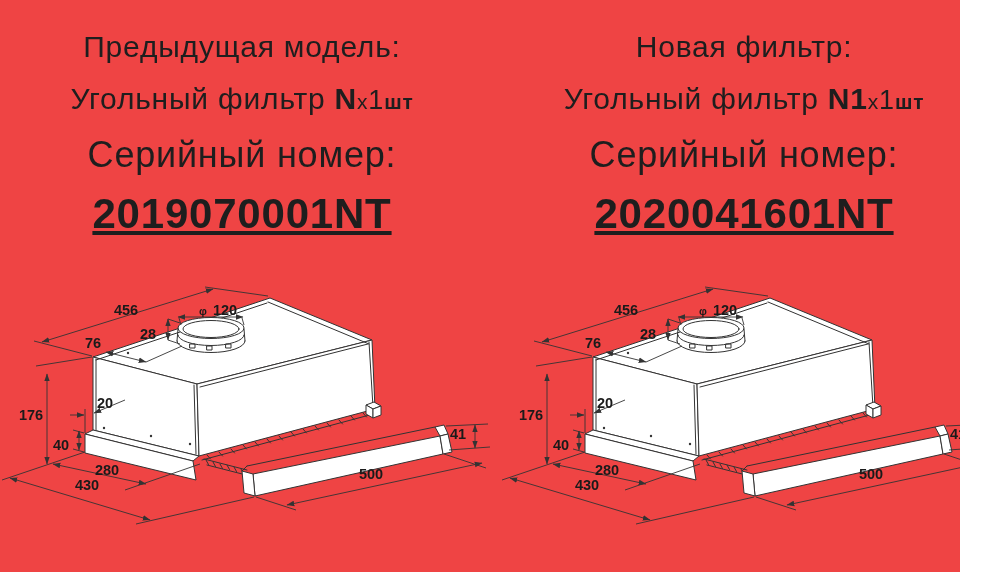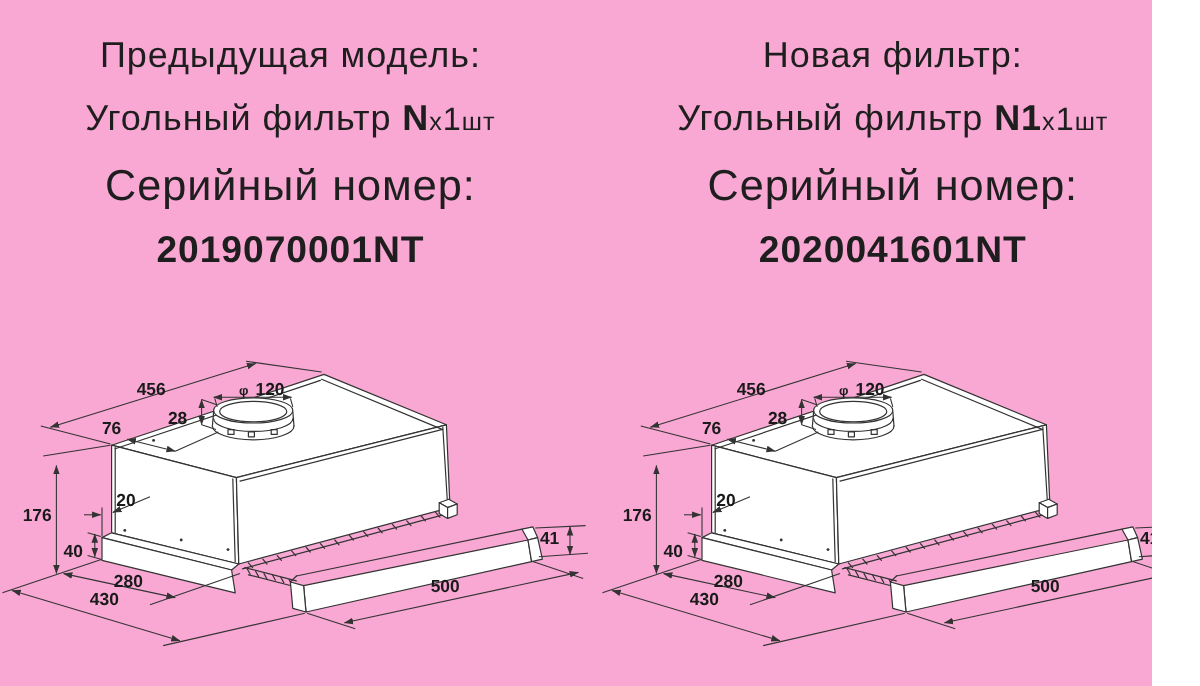--- a/index.html
+++ b/index.html
@@ -1,30 +1,30 @@
 <!DOCTYPE html>
 <html><head>
 <meta charset="utf-8">
 <style>
   html,body{margin:0;padding:0;background:#fff;}
-  .page{position:relative;width:960px;height:572px;background:#f9a8d4;overflow:hidden;
+  .page{position:relative;width:960px;height:572px;background:#ef4444;overflow:hidden;
         font-family:"Liberation Sans",sans-serif;color:#1e1e1e;}
   .col{position:absolute;width:484px;text-align:center;}
   .col-left{left:0;}
   .col-right{left:502px;}
   .trow{position:absolute;width:100%;left:0;white-space:nowrap;}
   .r1{top:30px;font-size:30px;letter-spacing:.8px;}
   .r2{top:82px;font-size:30px;letter-spacing:.8px;}
   .r3{top:134px;font-size:36px;letter-spacing:.8px;}
-  .r4{top:190px;font-size:31px;font-weight:700;letter-spacing:.8px;}
+  .r4{top:190px;font-size:42px;font-weight:700;letter-spacing:.8px;text-decoration:underline;}
   .model{font-weight:700;margin-left:9px;}
   .qty-x{font-size:21px;}
   .qty-n{font-size:27px;}
-  .qty-unit{font-size:21px;}
-  .fig{position:absolute;top:288px;width:500px;height:282px;text-align:right;}
+  .qty-unit{font-size:21px;font-weight:bold;}
+  .fig{position:absolute;top:274px;width:500px;height:282px;text-align:right;}
   #figL{left:0;}
   #figR{left:500px;}
   .fig svg{display:block;width:500px;height:282px;}
   
   .ln{stroke:#333;stroke-width:1;fill:none;stroke-linecap:round;stroke-linejoin:round;}
   .face{stroke:#333;stroke-width:1;fill:#fff;stroke-linejoin:round;}
   .dimln{stroke:#333;stroke-width:0.9;fill:none;}
   .dot{fill:#333;stroke:none;}
   .dim{font-family:"Liberation Sans",sans-serif;font-size:14.5px;font-weight:700;fill:#1a1a1a;
        text-anchor:middle;}

